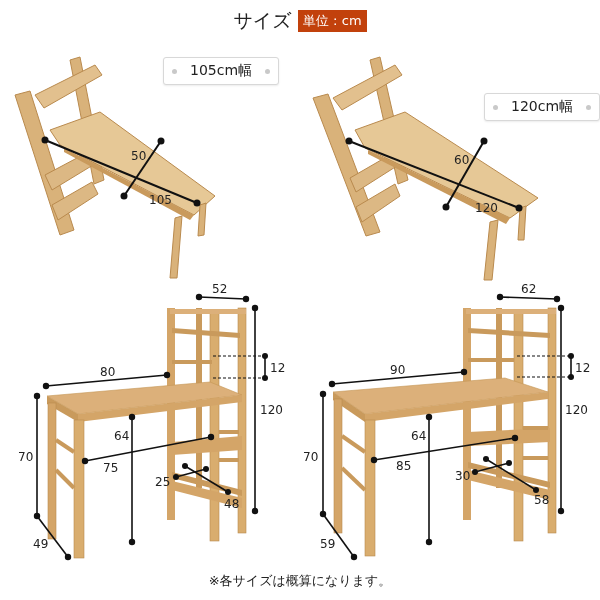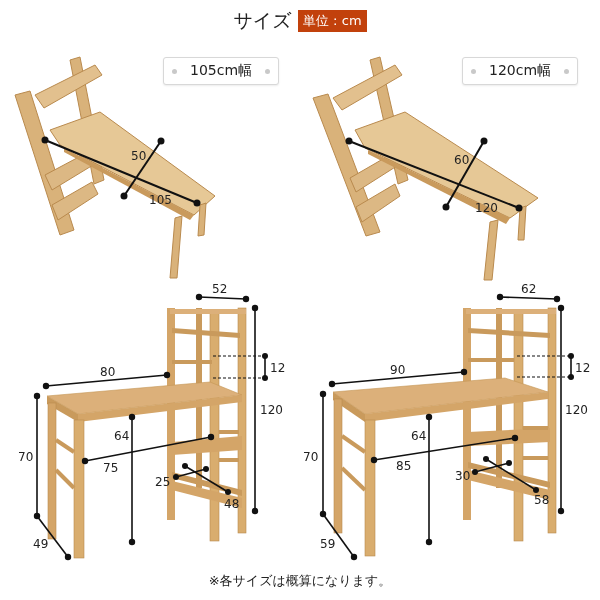--- a/index.html
+++ b/index.html
@@ -18,21 +18,21 @@
 
 <div class="title">
   <span class="t">サイズ</span><span class="unit">単位：cm</span>
 </div>
 
 <div class="badge" style="left:163px;">
   <span class="dot"></span>
   <span>105cm幅</span>
   <span class="dot"></span>
 </div>
-<div class="badge" style="left:462px;">
+<div class="badge" style="left:484px;margin-top:36px;">
   <span class="dot"></span>
   <span>120cm幅</span>
   <span class="dot"></span>
 </div>
 
 <svg width="600" height="600" viewBox="0 0 600 600">
   <defs>
     <g id="topdesk">
 
       <polygon points="14,93 30,90 78,232 62,238" fill="#d9b27a" stroke="#b98a4e" stroke-width="1"></polygon>

